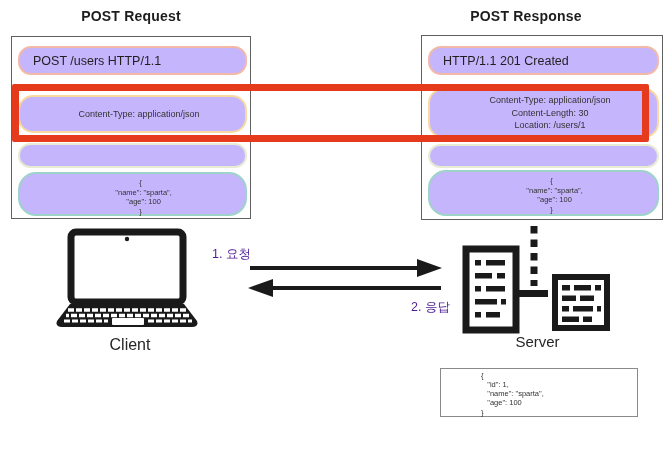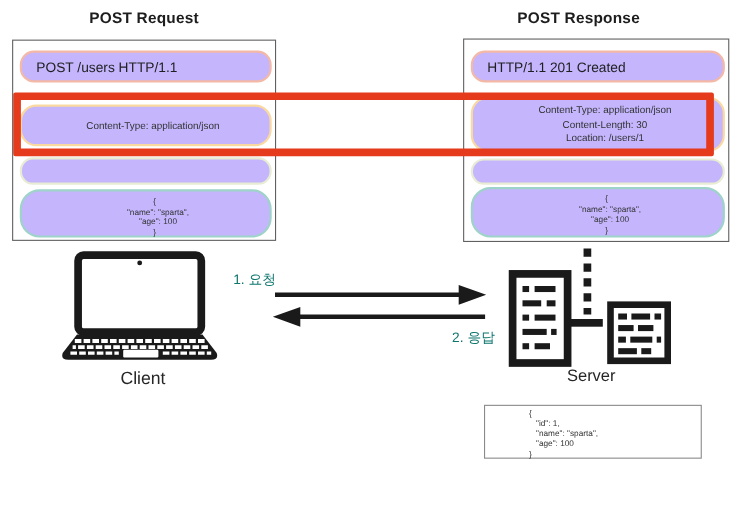--- a/index.html
+++ b/index.html
@@ -32,21 +32,21 @@
 
   pre.json{margin:0;font-family:"Liberation Sans","DejaVu Sans",sans-serif;font-size:7.5px;line-height:1.28;color:#333;white-space:pre;padding:4px 0 0 16px;}
 
   .highlight{position:absolute;left:12px;top:84px;width:637px;height:58px;border:7px solid var(--highlight,#e53a1c);box-sizing:border-box;border-radius:2px;pointer-events:none;z-index:5;}
 
   .icon-svg{position:absolute;}
   .laptop-svg{left:56px;top:228px;width:145px;height:105px;}
   .server-svg{left:455px;top:222px;width:165px;height:132px;}
   .arrows-svg{left:245px;top:255px;width:200px;height:45px;}
 
-  .flow-label{position:absolute;font-size:12.5px;color:#0f766e;}
+  .flow-label{position:absolute;font-size:12.5px;color:#4c1d95;}
   .flow-label.request{left:212px;top:246px;}
   .flow-label.response{left:411px;top:299px;}
 
   .device-label{position:absolute;text-align:center;font-size:16px;color:#262626;}
   .device-label.client{left:60px;width:140px;top:336px;}
   .device-label.server{left:455px;width:165px;top:333px;font-size:15px;}
 
   .resource-box{position:absolute;left:440px;top:368px;width:198px;height:49px;background:#fff;border:1.5px solid #8a8a8a;box-sizing:border-box;}
   .resource-box pre.json{padding:2px 0 0 40px;line-height:1.22;}
   .resource-label{position:absolute;left:440px;width:198px;top:420px;text-align:center;color:#262626;line-height:19px;}

